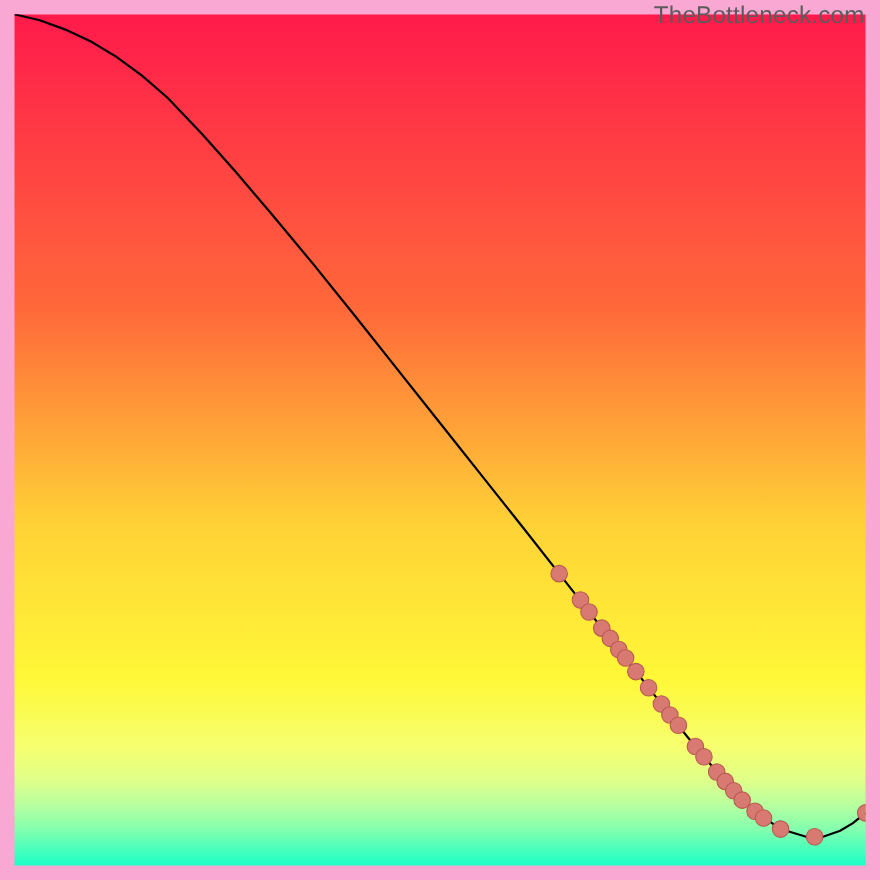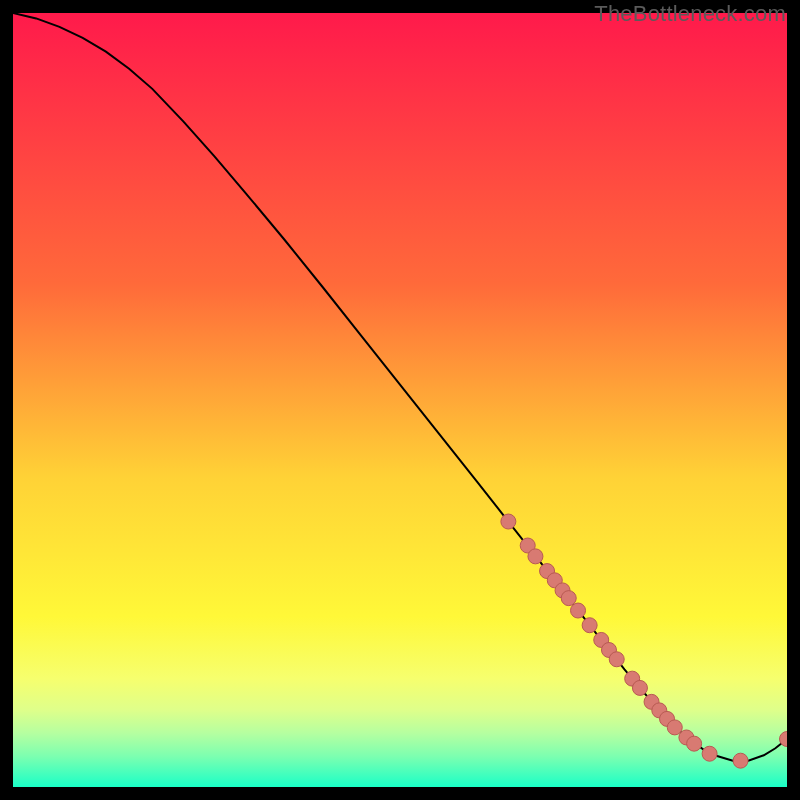--- a/index.html
+++ b/index.html
@@ -7,21 +7,21 @@
     padding: 0;
     width: 800px;
     height: 800px;
     overflow: hidden;
     font-family: Arial, Helvetica, sans-serif;
   }
   .stage {
     position: relative;
     width: 800px;
     height: 800px;
-    background: #000000;
+    background: #f9a8d4;
   }
   .plot-area {
     position: absolute;
     left: 13px;
     top: 13px;
     width: 774px;
     height: 774px;
   }
   .watermark {
     position: absolute;

